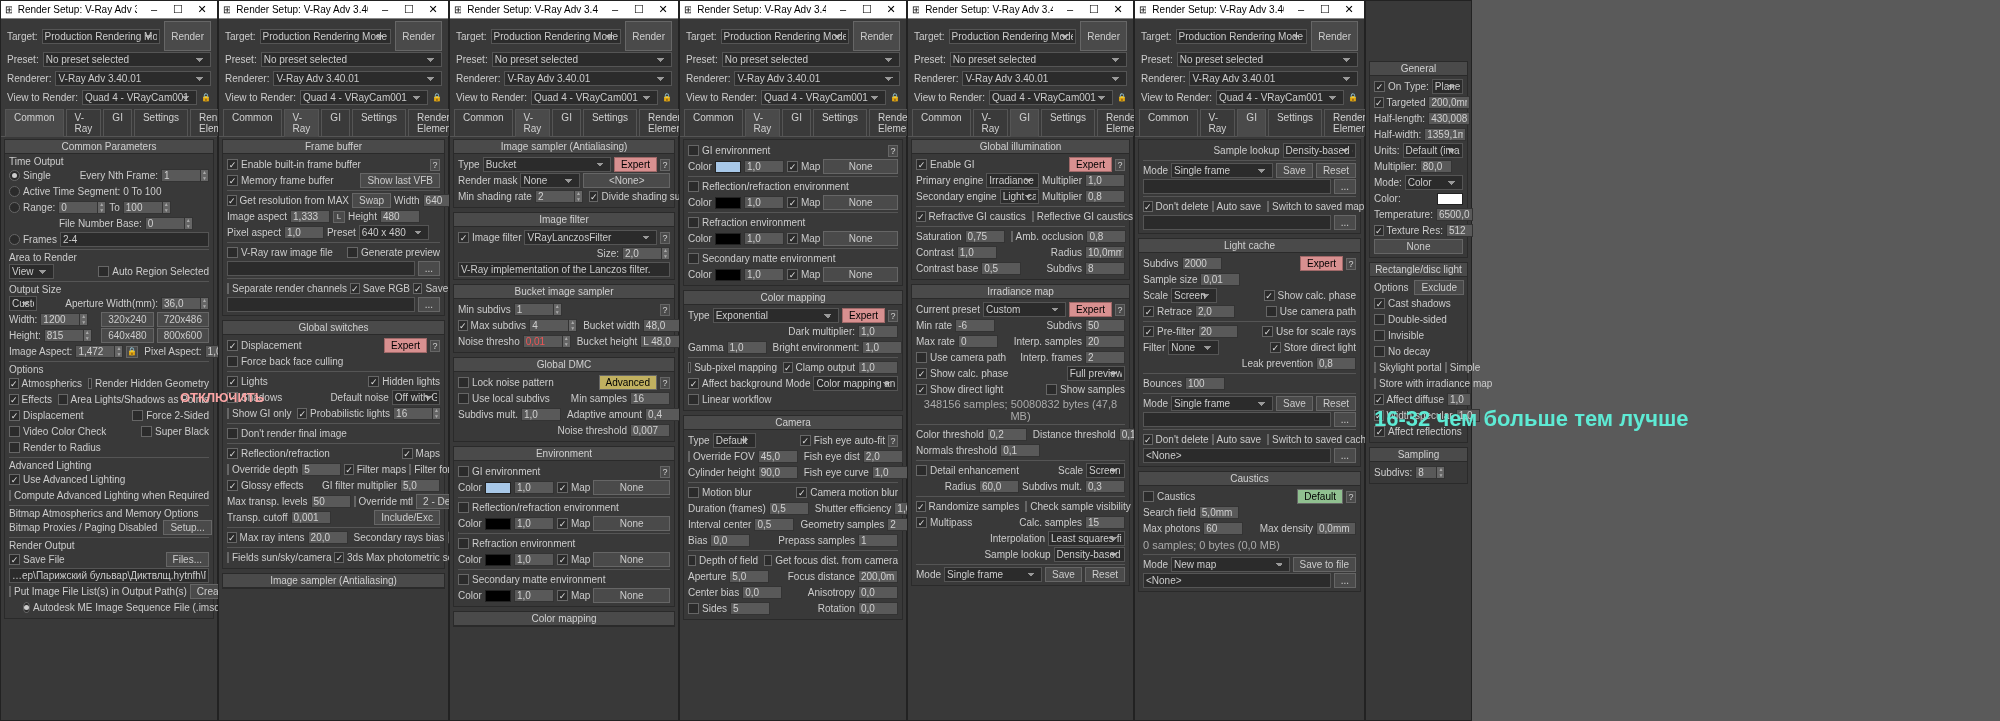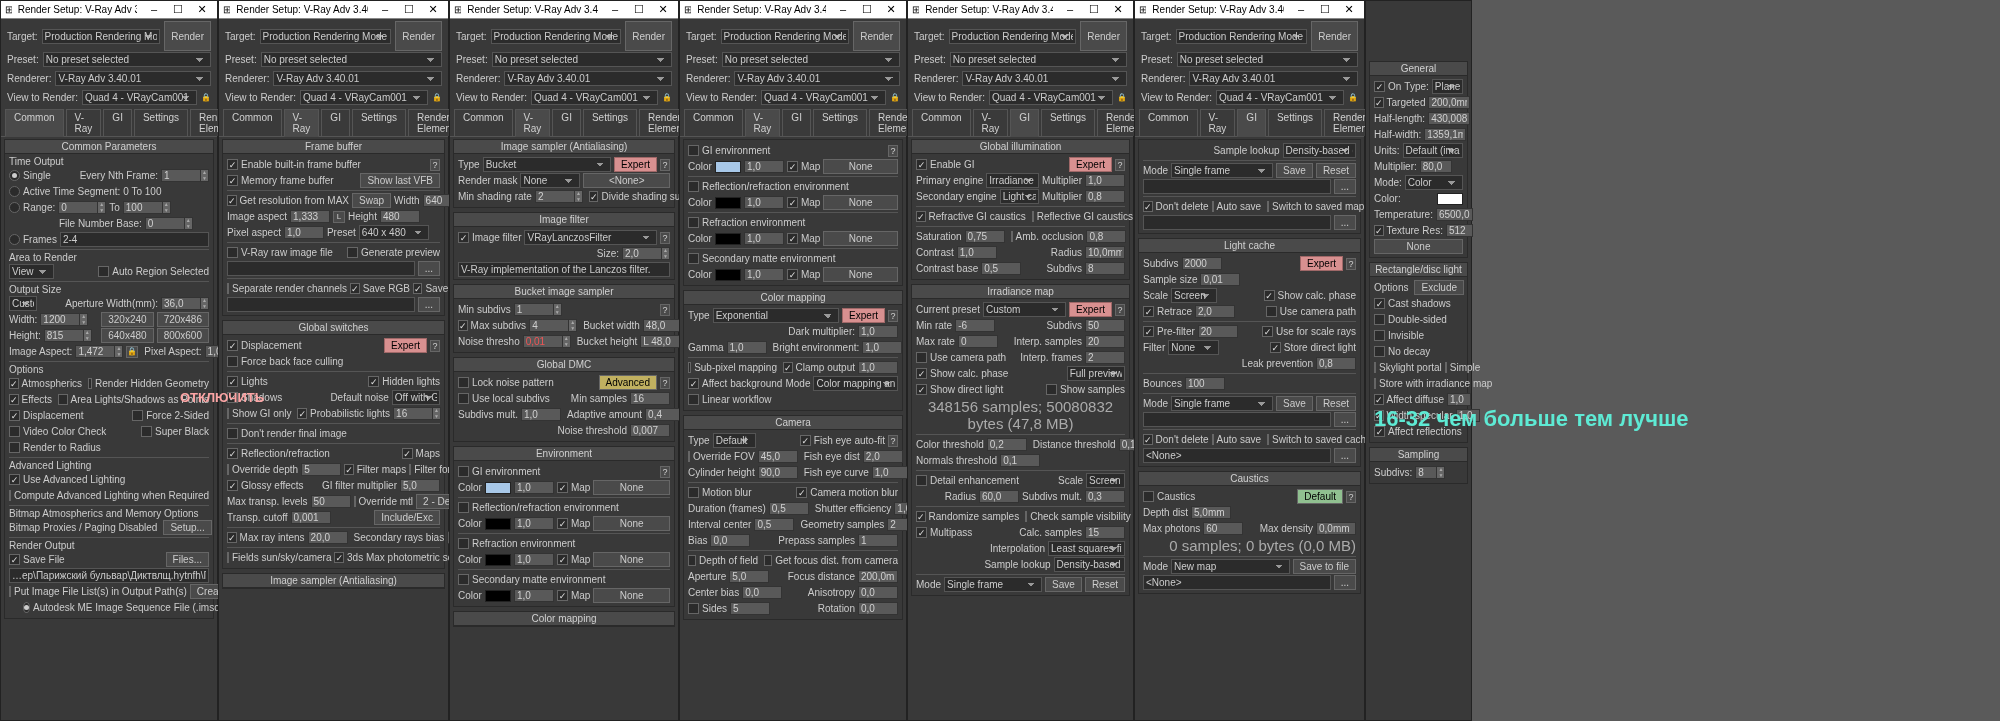--- a/index.html
+++ b/index.html
@@ -31,21 +31,21 @@
   .spn{background:#595959;border:1px solid #333;height:13px;display:inline-flex;align-items:center;font-size:9px}
   .spn input{background:transparent;border:none;width:38px;text-align:left;padding:0 2px;height:11px}
   .spn .ud{width:8px;height:11px;background:#666;border-left:1px solid #333;display:flex;flex-direction:column}
   .spn .ud div{flex:1;font-size:5px;line-height:5px;text-align:center;color:#aaa}
   .swatch{width:26px;height:12px;border:1px solid #222;display:inline-block}
   .ic{width:12px;height:12px;background:#4a4a4a;border:1px solid #666;display:inline-flex;align-items:center;justify-content:center;font-size:8px}
   .side-annot{position:absolute;left:1374px;top:407px;color:#5eead4;font-size:22px;font-weight:bold;line-height:24px;pointer-events:none}
   .side-annot2{position:absolute;left:180px;top:390px;color:#fca5a5;font-size:13px;font-weight:bold;pointer-events:none}
   .lock-ic{width:10px;height:10px;font-size:8px;color:#aaa}
   .hr{height:1px;background:#555;margin:2px 0}
-  .small{font-size:15px;color:#aaa}
+  .small{font-size:11px;color:#aaa}
   .wide{width:100%}
   .flex1{flex:1}
   .q{width:10px;height:12px;background:#4a4a4a;border:1px solid #666;text-align:center;font-size:9px;line-height:10px}
 </style>
 </head>
 <body>
 
 <div class="side-annot2">ОТКЛЮЧИТЬ</div>
 <div class="side-annot">16-32 чем больше тем лучше</div>
 
@@ -1454,38 +1454,38 @@
       <div class="rh">Caustics</div>
       <div class="rb">
     <div class="row">
           <span class="cb"></span>
           <span class="lbl">Caustics</span>
           <span class="flex1"></span>
           <button class="btn" style="background:#90c090;color:#000">Default</button>
           <span class="q">?</span>
         </div>
     <div class="row">
-          <span class="lbl">Depth dist</span>
+          <span class="lbl">Search field</span>
           <span class="spn">
             <input value="5,0mm" style="">
           </span>
         </div>
     <div class="row">
           <span class="lbl">Max photons</span>
           <span class="spn">
             <input value="60" style="">
           </span>
           <span class="flex1"></span>
           <span class="lbl">Max density</span>
           <span class="spn">
             <input value="0,0mm" style="">
           </span>
         </div>
     <div class="row">
-          <span class="small flex1" style="text-align:right">0 samples; 0 bytes (0,0 MB)</span>
+          <span class="small flex1" style="">0 samples; 0 bytes (0,0 MB)</span>
         </div>
     <div class="hr"></div>
     <div class="row">
           <span class="lbl">Mode</span>
           <select class="sel"><option>New map</option></select>
           <button class="btn">Save to file</button>
         </div>
     <div class="row">
           <input class="inp" value="&lt;None&gt;" style="">
           <button class="btn">...</button>

